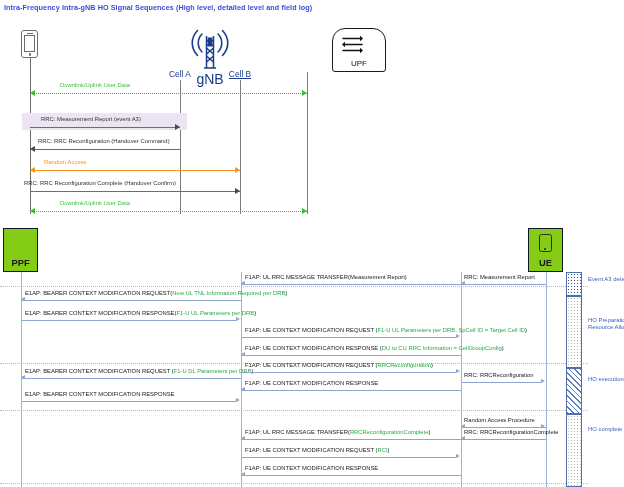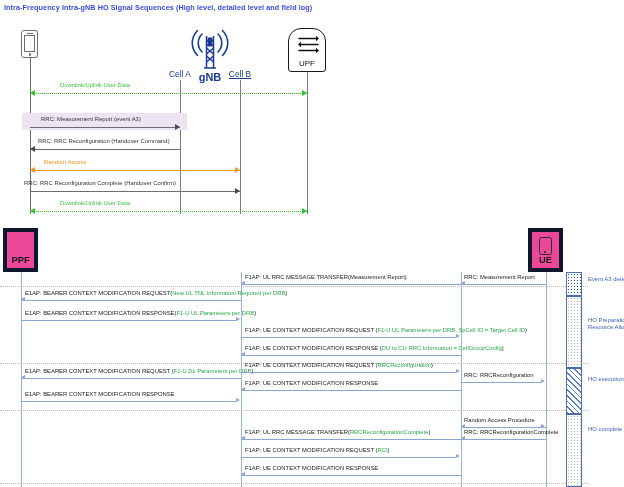--- a/index.html
+++ b/index.html
@@ -25,31 +25,31 @@
     background:#fff;box-sizing:border-box;
   }
   .phone-ico .scr{
     position:absolute;left:2px;top:4px;right:2px;bottom:5px;
     border:1.1px solid #6d6d6d;box-sizing:border-box;
   }
   .phone-ico .spk{position:absolute;left:5px;top:1.5px;width:6px;height:1.4px;background:#6d6d6d;}
   .phone-ico .btn{position:absolute;left:7px;bottom:1.2px;width:2.4px;height:2.4px;border-radius:50%;background:#6d6d6d;}
 
   .upf-ico{
-    width:38px;height:44px;border:1.7px solid #1a1a1a;border-radius:13px 13px 3px 3px;
-    background:#fff;box-sizing:border-box;
+    width:54px;height:44px;border:1.7px solid #1a1a1a;border-radius:13px 13px 3px 3px;
+    background:#fff;box-sizing:border-box;margin-left:44px;
   }
   .upf-ico .lbl{
     position:absolute;left:0;right:0;bottom:3px;text-align:center;
     font-size:8px;color:#111;font-weight:normal;
   }
   .upf-ico svg{position:absolute;left:9px;top:6px;}
 
   .gnb-ico svg{display:block;}
-  .gnb-lbl{font-size:11px;color:#1b3b8f;font-weight:bold;text-align:center;width:40px;}
+  .gnb-lbl{font-size:14px;color:#1b3b8f;font-weight:normal;text-align:center;width:40px;}
 
   .cell-lbl{font-size:8.4px;color:#1b3b8f;font-weight:normal;text-align:center;width:44px;}
 
   
   .ll-grey{width:0;border-left:1.6px solid #7a7a7a;}
   .ll-dark{width:0;border-left:1.6px solid #6d6d6d;}
 
   
   .hl-msg{height:0;border-top:1.3px solid #6d6d6d;}
   .hl-msg.green{border-top:1.4px dotted #2ec12e;}
@@ -61,21 +61,21 @@
 
   .arrowR{width:0;height:0;border-left:5px solid #4a4a4a;border-top:3.2px solid transparent;border-bottom:3.2px solid transparent;}
   .arrowL{width:0;height:0;border-right:5px solid #4a4a4a;border-top:3.2px solid transparent;border-bottom:3.2px solid transparent;}
   .arrowR.green{border-left-color:#2ec12e;}
   .arrowL.green{border-right-color:#2ec12e;}
   .arrowR.orange{border-left-color:#f0951e;}
   .arrowL.orange{border-right-color:#f0951e;}
 
   
   .node-box{
-    border:4px solid #0f172a;background:#ec4899;box-sizing:border-box;
+    border:1px solid #0f172a;background:#84cc16;box-sizing:border-box;
   }
   .node-box .nm{
     position:absolute;left:0;right:0;bottom:3px;text-align:center;
     font-size:9.4px;font-weight:bold;color:#1a1a1a;
   }
   .node-box .ue-ph{
     position:absolute;left:50%;margin-left:-6.5px;top:5px;
     width:13px;height:18px;border:1.2px solid #2d2d2d;border-radius:2.5px;box-sizing:border-box;
   }
   .node-box .ue-ph:after{

